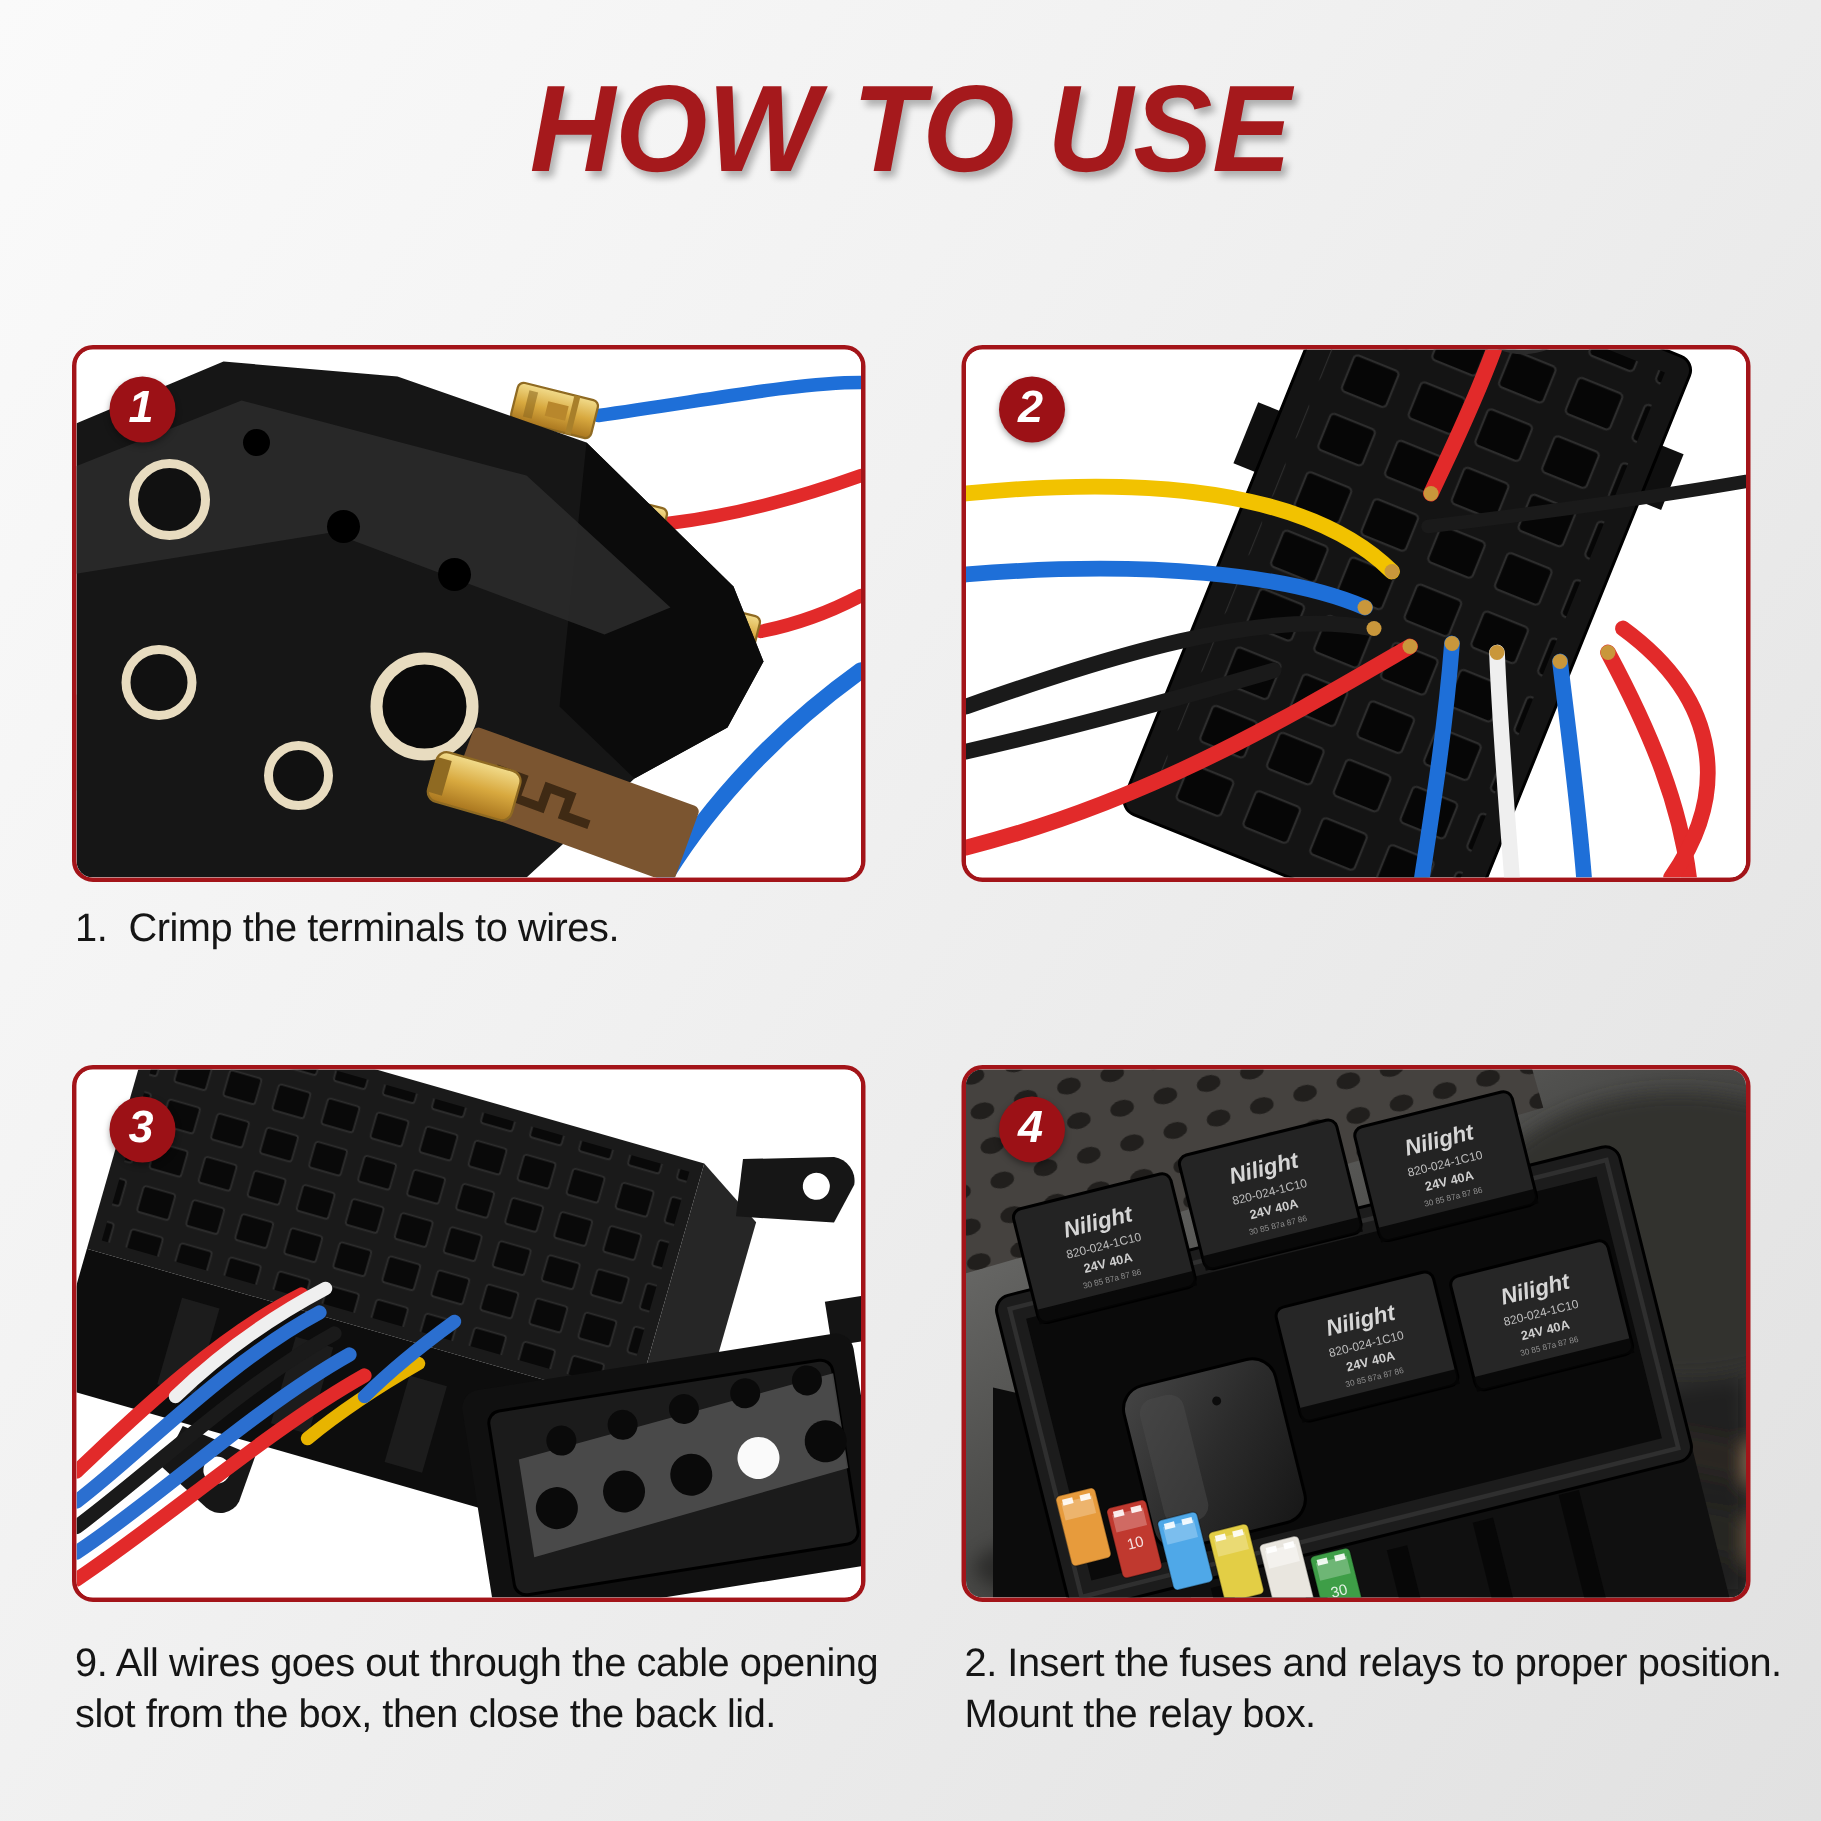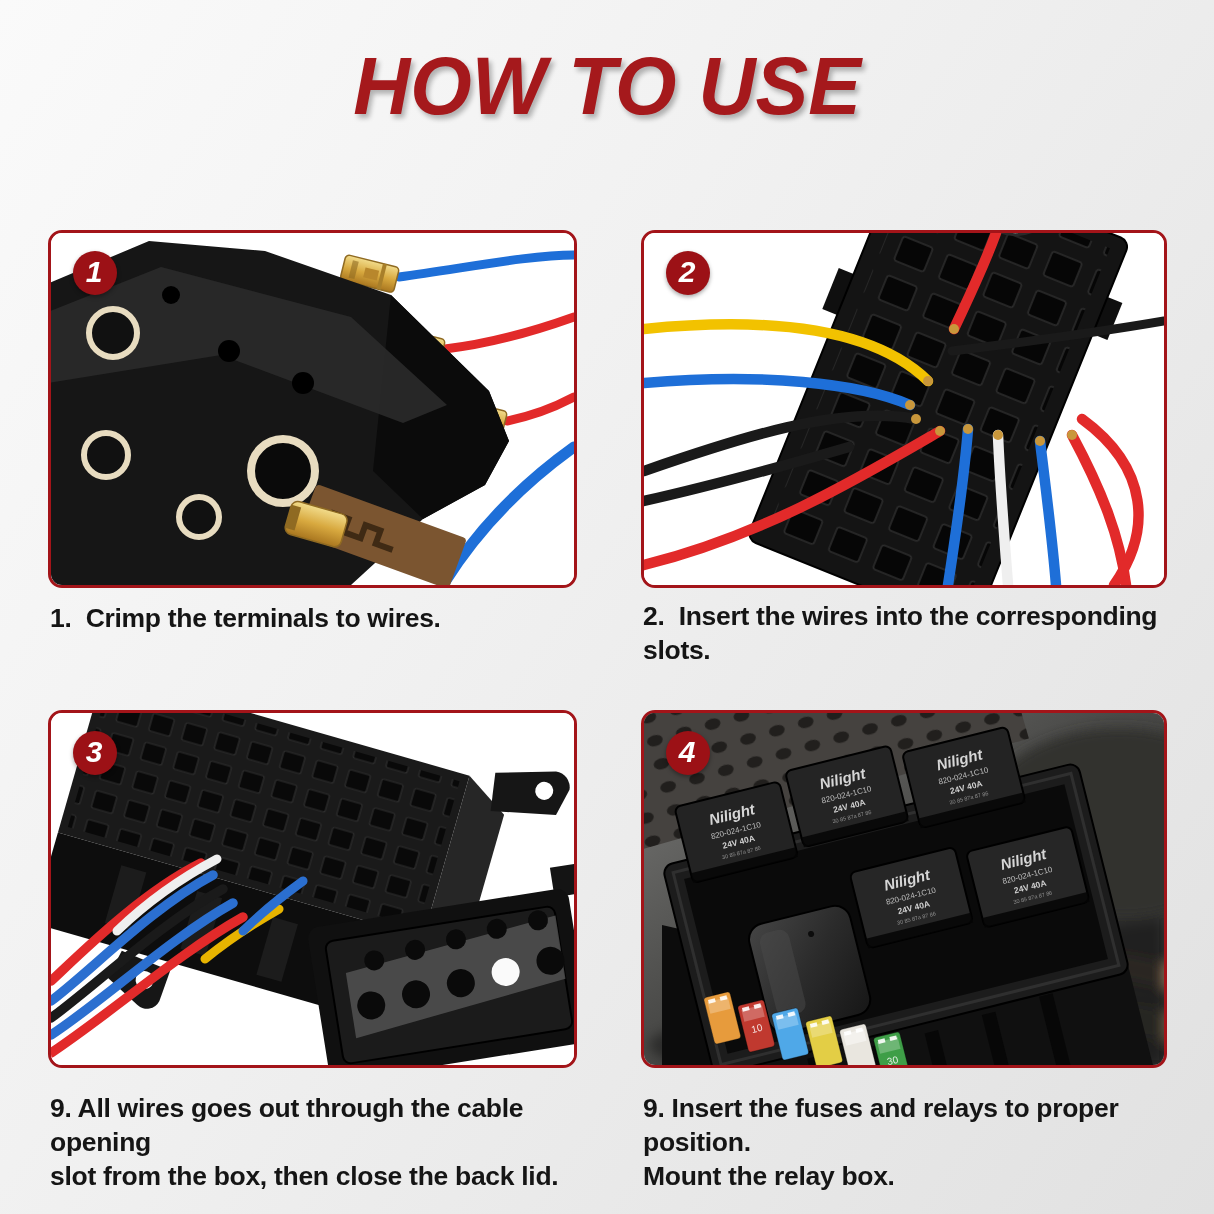--- a/index.html
+++ b/index.html
@@ -16,21 +16,21 @@
   .p2{left:641px;top:230px;width:526px;height:358px;}
   .p3{left:48px;top:710px;width:529px;height:358px;}
   .p4{left:641px;top:710px;width:526px;height:358px;}
   .panel svg{display:block;width:100%;height:100%;}
   .badge{position:absolute;left:22px;top:18px;width:44px;height:44px;border-radius:50%;
     background:#9C1116;display:flex;align-items:center;justify-content:center;
     box-shadow:0 2px 4px rgba(0,0,0,.35);}
   .badge span{color:#fff;font-size:30px;font-weight:bold;font-style:italic;
     transform:translate(-1px,-1px);}
   .caption{position:absolute;margin:0;color:#151515;font-size:26.5px;line-height:34px;
-    font-weight:700;letter-spacing:-0.3px;white-space:pre-wrap;}
+    font-weight:400;letter-spacing:-0.3px;white-space:pre-wrap;}
   .c1{left:50px;top:601px;width:545px;}
   .c2{left:643px;top:599px;width:548px;}
   .c3{left:50px;top:1091px;width:552px;}
   .c4{left:643px;top:1091px;width:552px;}
 </style>
 </head>
 <body>
 
 <div class="stage">
 
@@ -342,19 +342,18 @@
           </g>
         </g>
       </g>
     </svg>
     <div class="badge">
         <span>4</span>
       </div>
   </div>
 
   <p class="caption c1">1.  Crimp the terminals to wires.</p>
-  <p class="caption c2">2.  Insert the wires into the corresponding slots.</p>
   <p class="caption c3">9. All wires goes out through the cable opening
 slot from the box, then close the back lid.</p>
-  <p class="caption c4">9. Insert the fuses and relays to proper position.
+  <p class="caption c4">2. Insert the fuses and relays to proper position.
 Mount the relay box.</p>
 
 </div>
 
 </body></html>

